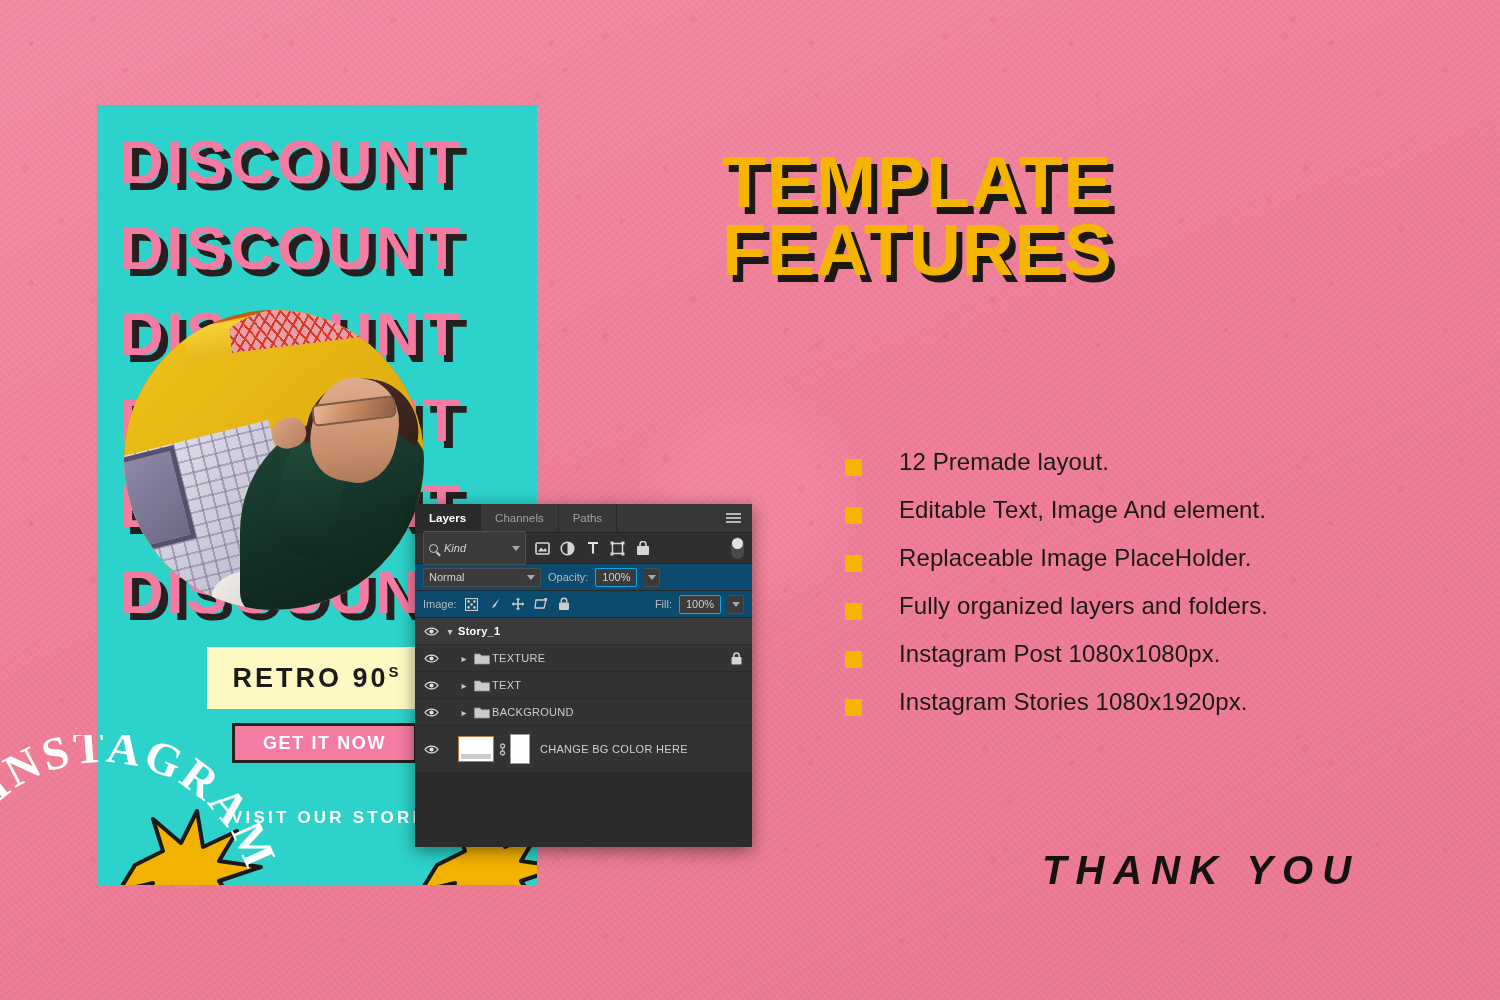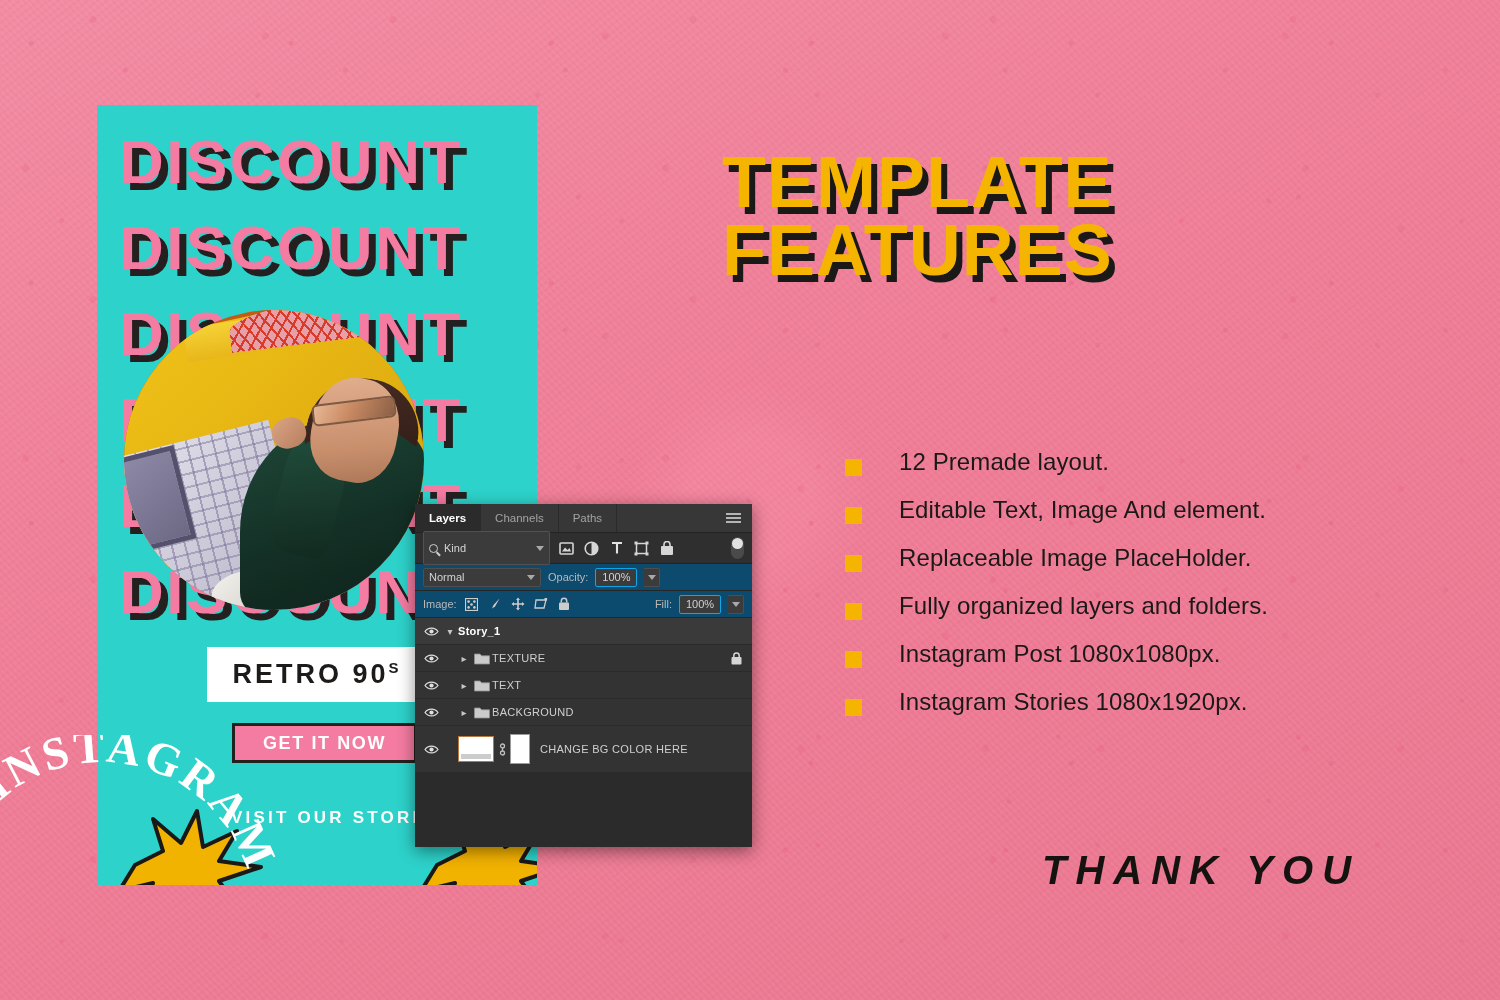--- a/index.html
+++ b/index.html
@@ -168,22 +168,22 @@
     width: 78px; height: 48px;
     background: linear-gradient(150deg, #f2f0ec, #cfcbc4);
     border-radius: 40% 30% 20% 44%;
     transform: rotate(-14deg);
   }
 
   
   #retro-badge {
     position: absolute;
     left: 110px; top: 542px;
-    width: 220px; height: 55px;
-    background: #ffffff;
+    width: 220px; height: 62px;
+    background: #fef9c3;
     display: flex; align-items: center; justify-content: center;
     z-index: 6;
   }
   #retro-badge .txt {
     font-weight: bold; font-size: 27px; letter-spacing: 3px;
     color: #1d1b1a;
   }
   #retro-badge .sup { font-size: 15px; vertical-align: super; }
 
   #get-it-now {
@@ -262,23 +262,24 @@
   }
 
   #ps-filterbar {
     height: 31px; display: flex; align-items: center;
     padding: 0 8px; gap: 8px;
     background: #2f2f2f;
     border-bottom: 1px solid #232323;
   }
   #kind-select {
     display: flex; align-items: center; gap: 6px;
-    width: 127px; height: 20px;
+    width: 103px; height: 20px;
     background: #3b3b3b; border: 1px solid #515151; border-radius: 2px;
     padding: 16px 5px;
+    font-style: italic;
   }
   #kind-select .magnifier {
     width: 9px; height: 9px; border: 1.6px solid #cfcfcf; border-radius: 50%;
     position: relative; flex: none;
   }
   #kind-select .magnifier::after {
     content:""; position: absolute; right: -4px; bottom: -3px;
     width: 5px; height: 1.6px; background: #cfcfcf; transform: rotate(45deg);
   }
   #kind-select .label { flex: 1; font-size: 11px; color: #d4d4d4; }

